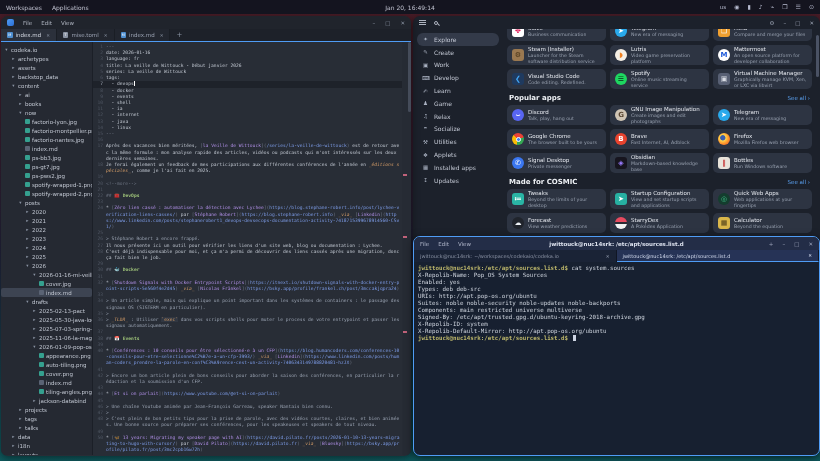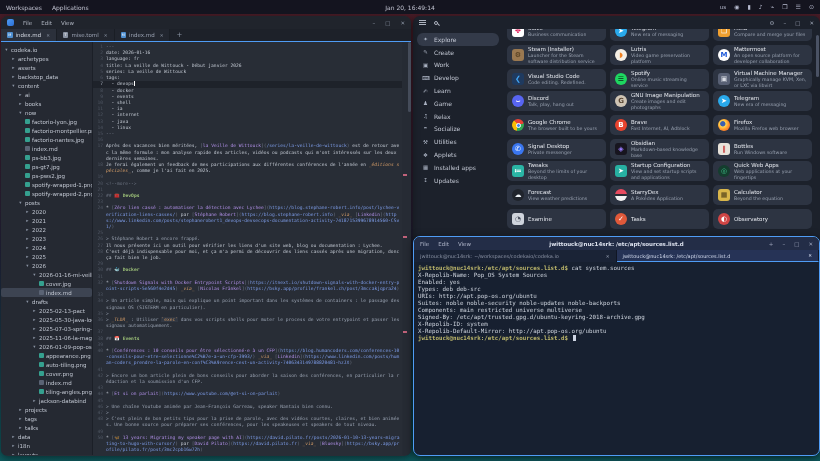--- a/index.html
+++ b/index.html
@@ -670,20 +670,24 @@
               </span>
             </div>
             <div class="acard">
               <span class="aicon sq" style="background: rgb(88, 96, 116); color: rgb(216, 220, 228);">▣</span>
               <span class="atxt">
                 <span class="aname">Virtual Machine Manager</span>
                 <span class="adesc">Graphically manage KVM, Xen, or LXC via libvirt</span>
               </span>
             </div>
           </div>
+          <div class="sec-head">
+            <span class="sec-title">Popular apps</span>
+            <span class="see-all">See all ›</span>
+          </div>
           <div class="agrid">
             <div class="acard">
               <span class="aicon ci" style="background: rgb(88, 101, 242); color: rgb(255, 255, 255);">⌣</span>
               <span class="atxt">
                 <span class="aname">Discord</span>
                 <span class="adesc">Talk, play, hang out</span>
               </span>
             </div>
             <div class="acard">
               <span class="aicon ci" style="background: rgb(207, 196, 180); color: rgb(90, 70, 50);">G</span>
@@ -734,20 +738,24 @@
                 <span class="adesc">Markdown-based knowledge base</span>
               </span>
             </div>
             <div class="acard">
               <span class="aicon sq" style="background: rgb(232, 227, 218); color: rgb(200, 64, 64);">‖</span>
               <span class="atxt">
                 <span class="aname">Bottles</span>
                 <span class="adesc">Run Windows software</span>
               </span>
             </div>
+          </div>
+          <div class="sec-head">
+            <span class="sec-title">Made for COSMIC</span>
+            <span class="see-all">See all ›</span>
           </div>
           <div class="agrid">
             <div class="acard">
               <span class="aicon sq" style="background: rgb(42, 181, 165); color: rgb(255, 255, 255);">≔</span>
               <span class="atxt">
                 <span class="aname">Tweaks</span>
                 <span class="adesc">Beyond the limits of your desktop</span>
               </span>
             </div>
             <div class="acard">

